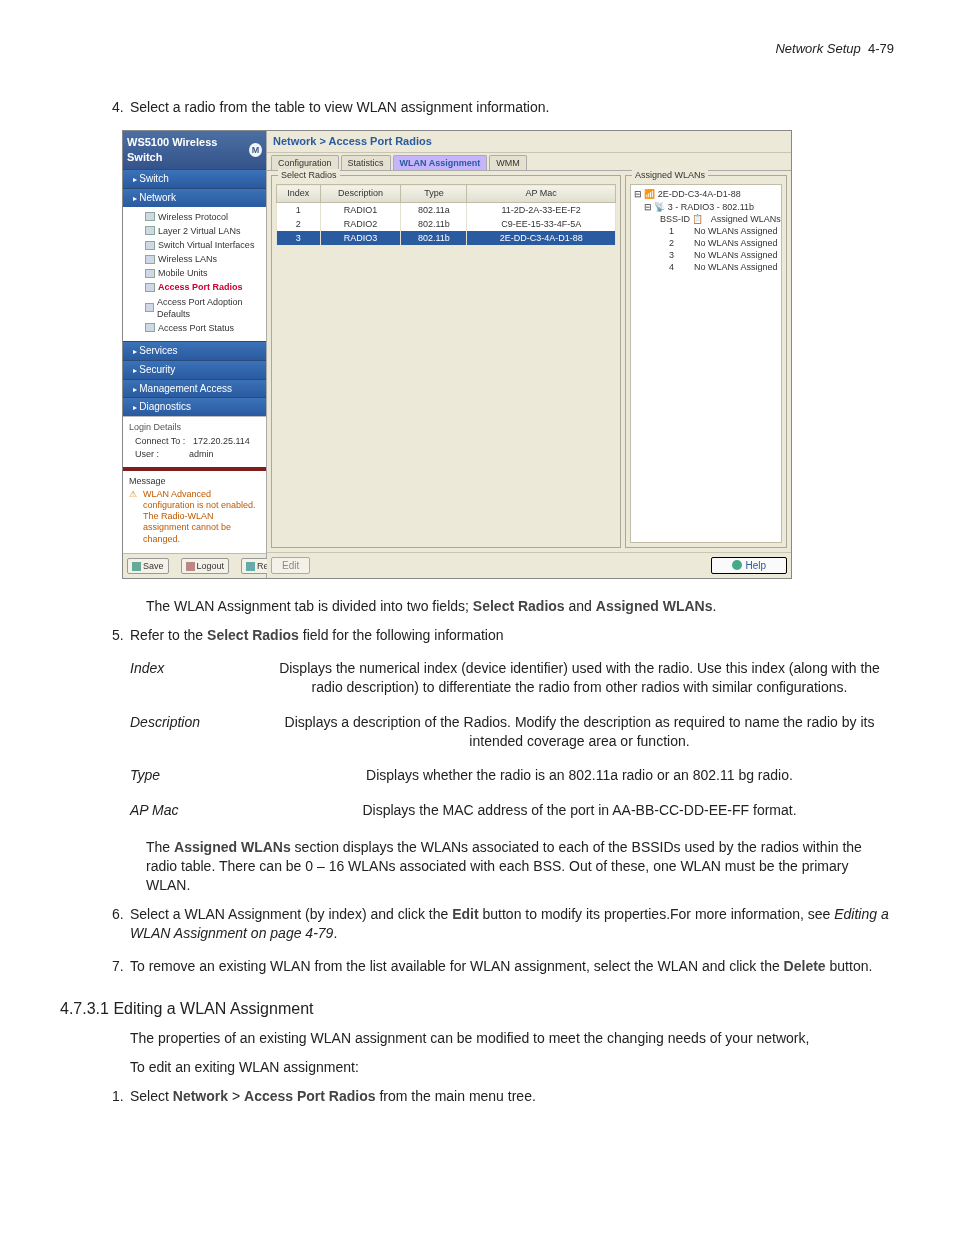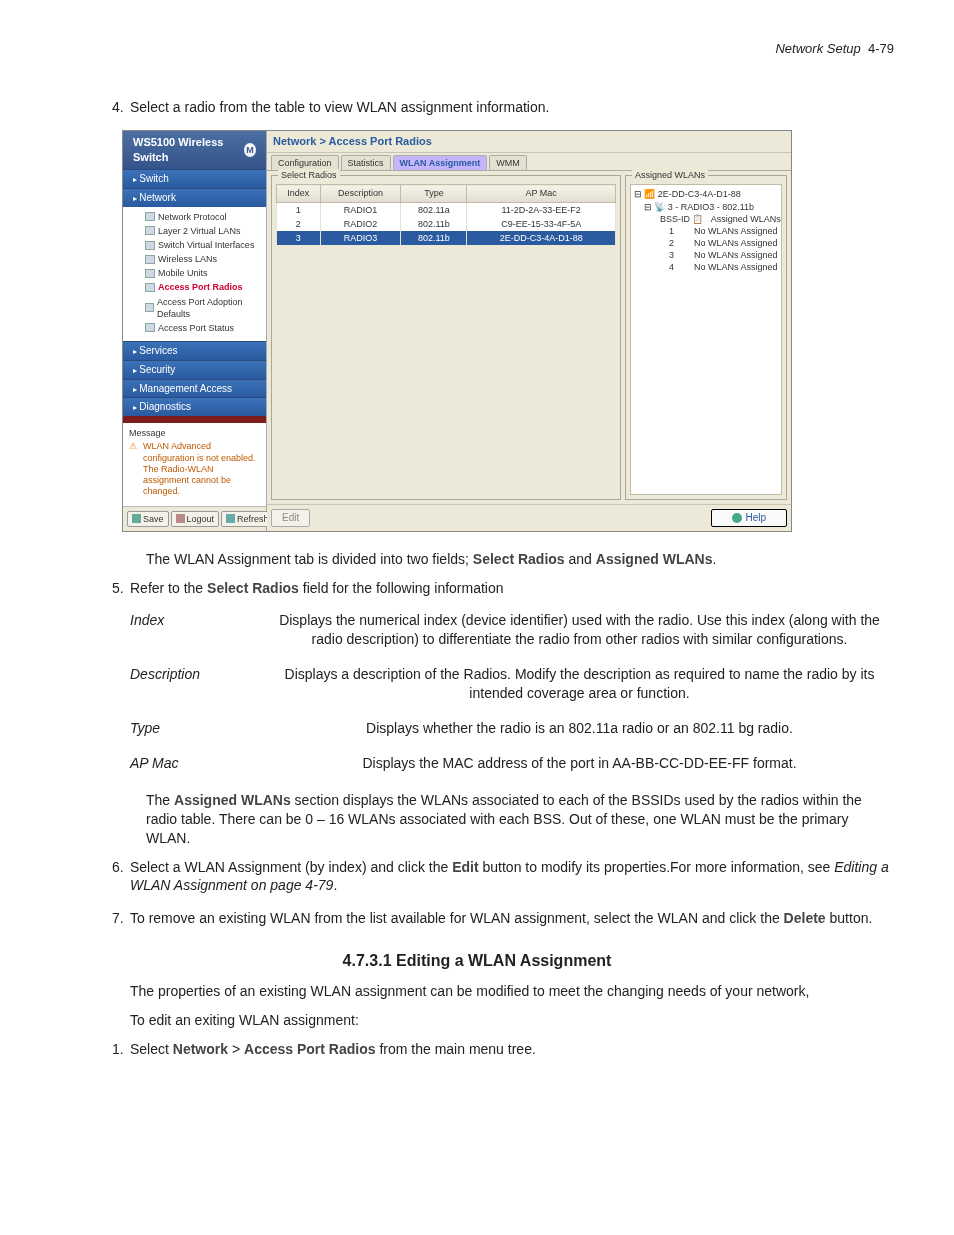--- a/index.html
+++ b/index.html
@@ -9,41 +9,41 @@
   .content { padding-left: 70px; }
   ol.steps { list-style: none; padding-left: 0; margin-left: -16px; }
   ol.steps > li { margin: 6px 0 14px 0; padding-left: 16px; position: relative; }
   ol.steps > li > .num { position: absolute; left: -2px; }
   .bold-link { color: #444; font-weight: bold; }
   .definition-list { margin: 14px 0 18px 0; }
   .definition-row { display: flex; margin-bottom: 16px; }
   .def-term { width: 135px; font-style: italic; flex-shrink: 0; }
   .def-desc { flex: 1; text-align: center; }
   p.body { margin: 10px 0; }
-  h3.section-heading { font-size: 16px; font-weight: bold; margin: 22px 0 10px -70px; text-align: center; }
+  h3.section-heading { font-size: 16px; font-weight: normal; margin: 22px 0 10px -70px; }
   .italic { font-style: italic; }
 
   
   .ui-window { border: 1px solid #888; width: 670px; margin: 12px 0 18px -8px; font-size: 10px; font-family: Verdana, Arial, sans-serif; color: #333; background: #ece9d8; }
   .ui-main { display: flex; }
   .ui-side { width: 144px; background: #fff; border-right: 1px solid #aaa; }
-  .ui-title { background: linear-gradient(#4b6fa3,#34538a); color: #fff; padding: 4px 10px; font-size: 11px; font-weight: bold; display: flex; align-items: center; justify-content: space-between; }
+  .ui-title { background: linear-gradient(#4b6fa3,#34538a); color: #fff; padding: 4px 4px; font-size: 11px; font-weight: bold; display: flex; align-items: center; justify-content: space-between; }
   .ui-title-logo { width: 14px; height: 14px; border-radius: 50%; background: #f5f5f5; color: #3a5a92; font-size: 9px; display: flex; align-items: center; justify-content: center; font-weight: bold; }
   .nav-header { background: linear-gradient(#3b72b8,#2a5a9f); color: #fff; padding: 2px 6px 2px 10px; font-size: 10px; border-top: 1px solid #2a4a7a; }
   .nav-header::before { content: "▸ "; font-size: 8px; }
   .nav-tree { padding: 3px 4px 6px 10px; background: #fff; }
   .nav-item { padding: 1px 0 1px 12px; font-size: 9px; color: #333; display: flex; align-items: center; gap: 3px; }
   .nav-item.selected { color: #c03; font-weight: bold; }
   .tree-icon { width: 10px; height: 9px; background: #d0d8e8; border: 1px solid #8a9; display: inline-block; }
   .login-box { border-top: 1px solid #bbb; padding: 4px 6px; font-size: 9px; }
   .login-box .lbl { color: #555; }
-  .msg-box { border-top: 7px solid #7f1d1d; padding: 4px 6px; font-size: 9px; }
+  .msg-box { border-top: 4px solid #7f1d1d; padding: 4px 6px; font-size: 9px; }
   .msg-text { color: #c05a00; padding: 2px 0 4px 14px; position: relative; line-height: 1.25; }
   .msg-text::before { content: "⚠"; position: absolute; left: 0; color: #e08000; }
-  .bottom-btns { padding: 4px; display: flex; gap: 2px; border-top: 1px solid #bbb; background: #ece9d8; }
+  .bottom-btns { padding: 4px; display: flex; gap: 12px; border-top: 1px solid #bbb; background: #ece9d8; }
   .mini-btn { border: 1px solid #999; background: #f4f2e8; padding: 1px 4px; font-size: 9px; border-radius: 2px; display: flex; align-items: center; gap: 2px; }
   .mini-icon { width: 9px; height: 9px; display: inline-block; }
   .ic-save { background: #6a9; }
   .ic-logout { background: #b88; }
   .ic-refresh { background: #6aa; }
 
   .ui-right { flex: 1; display: flex; flex-direction: column; }
   .breadcrumb { font-size: 11px; font-weight: bold; color: #2a5a9f; padding: 3px 6px; background: #ece9d8; border-bottom: 1px solid #c8c5b4; }
   .tabs { display: flex; gap: 2px; padding: 2px 4px 0 4px; background: #ece9d8; border-bottom: 1px solid #ababab; }
   .tab { border: 1px solid #ababab; border-bottom: none; padding: 1px 6px; font-size: 9px; background: #e4e1d0; border-radius: 2px 2px 0 0; }
@@ -87,21 +87,21 @@
     <div class="ui-side">
       <div class="ui-title">
         <span>WS5100 Wireless Switch</span>
         <span class="ui-title-logo">M</span>
       </div>
       <div class="nav-header">Switch</div>
       <div class="nav-header">Network</div>
       <div class="nav-tree">
         <div class="nav-item">
               <span class="tree-icon"></span>
-              <span>Network Protocol</span>
+              <span>Wireless Protocol</span>
             </div>
         <div class="nav-item">
               <span class="tree-icon"></span>
               <span>Layer 2 Virtual LANs</span>
             </div>
         <div class="nav-item">
               <span class="tree-icon"></span>
               <span>Switch Virtual Interfaces</span>
             </div>
         <div class="nav-item">
@@ -122,20 +122,31 @@
             </div>
         <div class="nav-item">
               <span class="tree-icon"></span>
               <span>Access Port Status</span>
             </div>
       </div>
       <div class="nav-header">Services</div>
       <div class="nav-header">Security</div>
       <div class="nav-header">Management Access</div>
       <div class="nav-header">Diagnostics</div>
+      <div class="login-box">
+        <div class="lbl">Login Details</div>
+        <div style="padding:2px 0 0 6px;">
+          <span>Connect To :</span>&nbsp;&nbsp;
+          <span>172.20.25.114</span>
+        </div>
+        <div style="padding:1px 0 2px 6px;">
+          <span>User :</span>&nbsp;&nbsp;&nbsp;&nbsp;&nbsp;&nbsp;&nbsp;&nbsp;&nbsp;&nbsp;&nbsp;
+          <span>admin</span>
+        </div>
+      </div>
       <div class="msg-box">
         <div class="lbl">Message</div>
         <div class="msg-text">WLAN Advanced configuration is not enabled. The Radio-WLAN assignment cannot be changed.</div>
       </div>
       <div class="bottom-btns">
         <div class="mini-btn">
               <span class="mini-icon ic-save"></span>
               <span>Save</span>
             </div>
         <div class="mini-btn">

